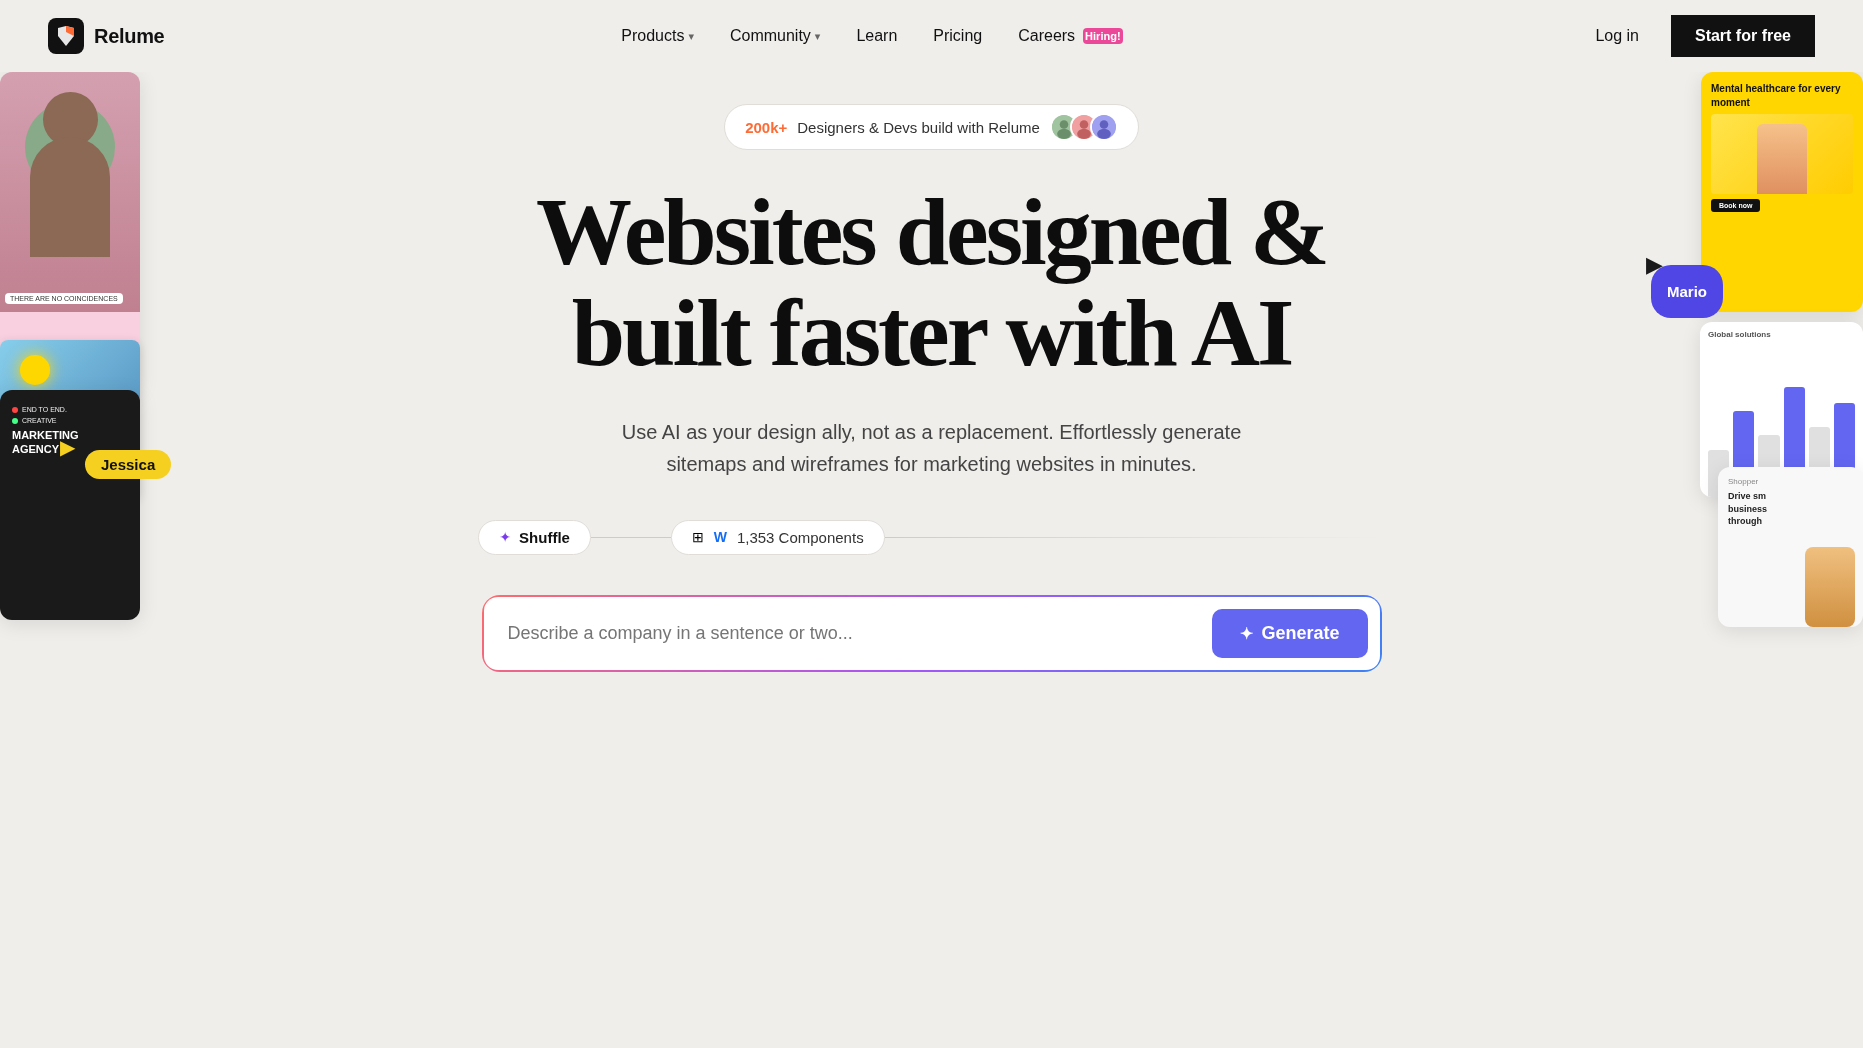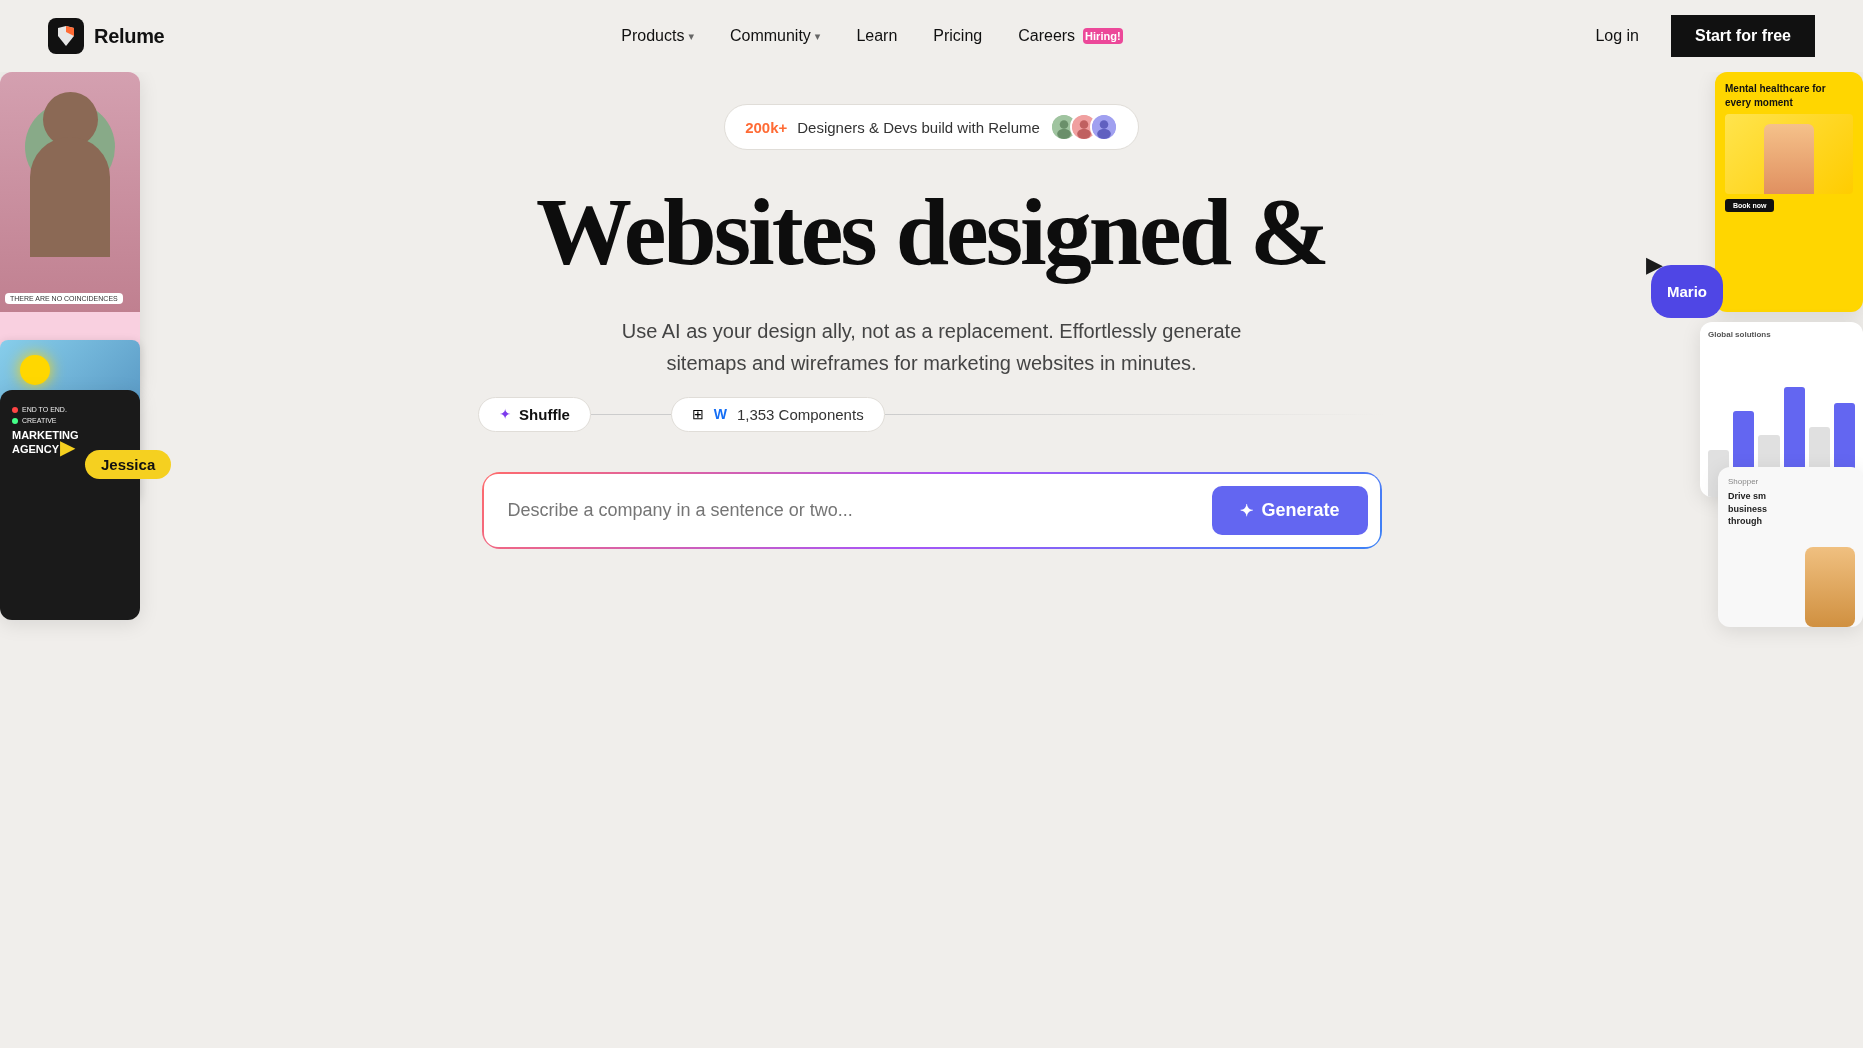--- a/index.html
+++ b/index.html
@@ -154,21 +154,21 @@
       letter-spacing: -3px;
       max-width: 1100px;
       margin-bottom: 32px;
       font-family: Georgia, 'Times New Roman', serif;
     }
     .hero-subtext {
       font-size: 20px;
       color: #444;
       max-width: 680px;
       line-height: 1.6;
-      margin-bottom: 18px;
+      margin-bottom: 40px;
     }
 
     
     .shuffle-bar {
       display: flex;
       align-items: center;
       gap: 0;
       margin-bottom: 40px;
       position: relative;
     }
@@ -349,21 +349,21 @@
       font-size: 20px;
       color: #1a1a1a;
       z-index: 21;
     }
 
     
     .right-card-top {
       position: absolute;
       right: 0;
       top: 72px;
-      width: 148px;
+      width: 162px;
       height: 240px;
       background: #ffd600;
       border-radius: 12px;
       overflow: hidden;
       box-shadow: 0 4px 20px rgba(0,0,0,0.1);
       padding: 10px;
     }
     .right-card-top-text {
       font-size: 10px;
       font-weight: 800;
@@ -680,20 +680,21 @@
           <circle cx="14" cy="14" r="14" fill="#a0a0f0"></circle>
           <circle cx="14" cy="11" r="5" fill="#6060c0"></circle>
           <ellipse cx="14" cy="22" rx="8" ry="6" fill="#6060c0"></ellipse>
         </svg>
       </div>
     </div>
   </div>
 
   <h1 class="hero-heading">
     <span>Websites designed &amp;</span><br>
+    <span>built faster with AI</span>
   </h1>
 
   <p class="hero-subtext">Use AI as your design ally, not as a replacement. Effortlessly generate sitemaps and wireframes for marketing websites in minutes.</p>
 
   <div class="shuffle-bar">
     <div class="shuffle-bar-inner">
       <span class="shuffle-icon">✦</span>
       <span class="shuffle-label">Shuffle</span>
     </div>
     <div class="shuffle-divider"></div>

